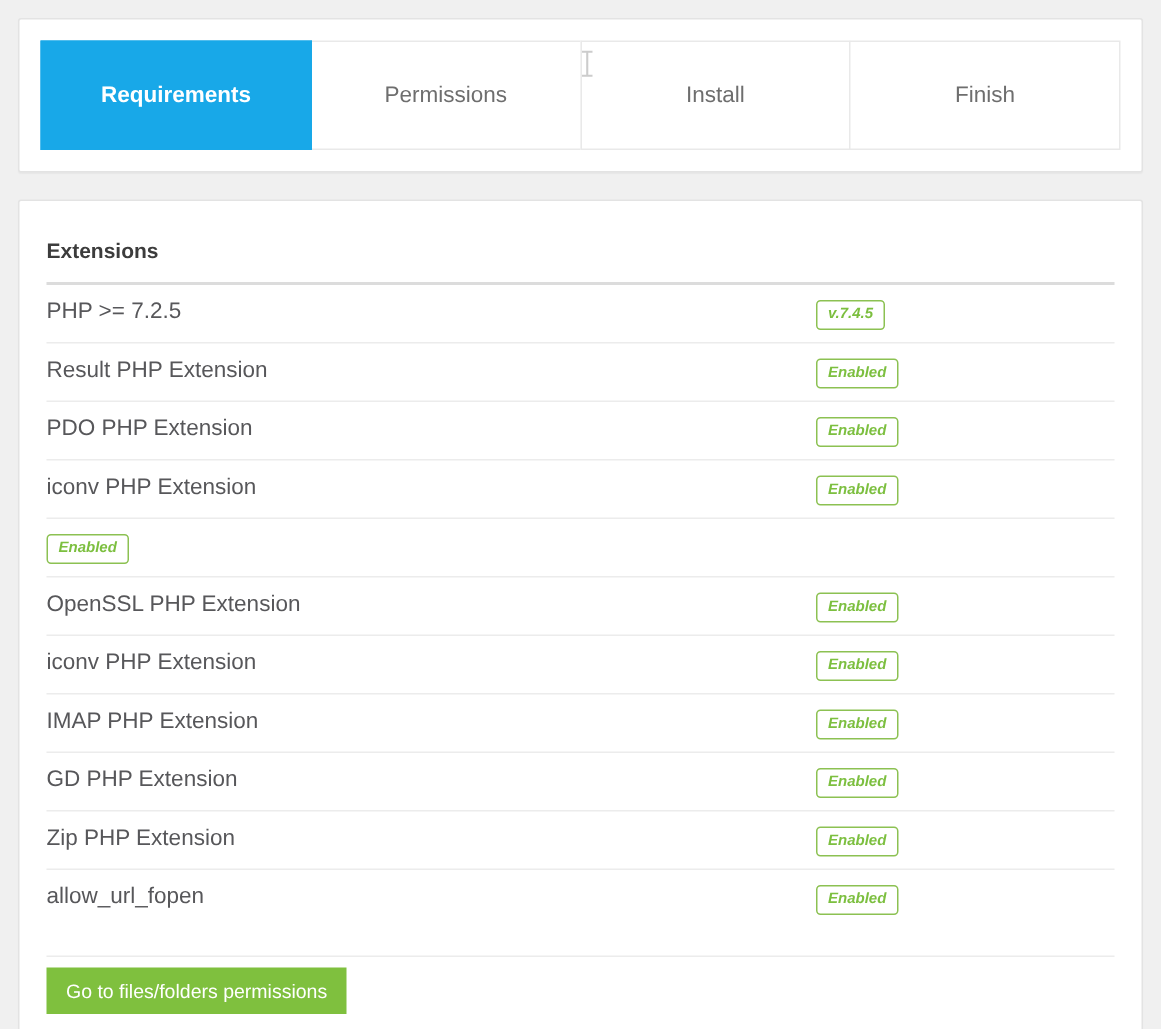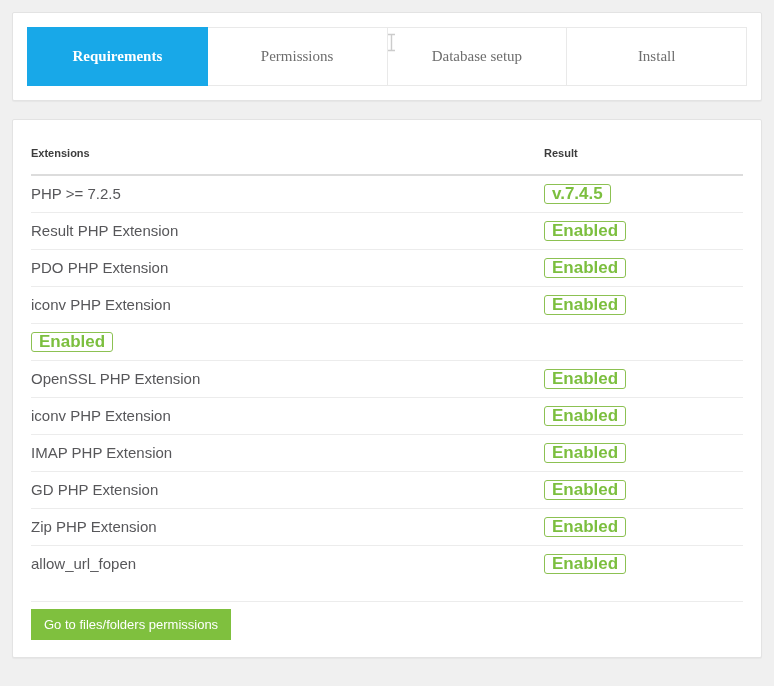--- a/index.html
+++ b/index.html
@@ -19,75 +19,75 @@
     border: 1px solid #e3e3e3;
     border-radius: 2px;
     box-shadow: 0 1px 1px rgba(0,0,0,0.04);
   }
 
   
   .tabs-panel { padding: 14px; margin-bottom: 18px; }
   .tabs { display: flex; }
   .tab {
     flex: 1 1 0;
-    height: 59px;
+    height: 73px;
     display: flex;
     align-items: center;
     justify-content: center;
     font-size: 15px;
     color: #6e6e6e;
     background: #ffffff;
     border: 1px solid #e9e9e9;
     margin-left: -1px;
     cursor: pointer;
     user-select: none;
-    font-family: Liberation Serif, serif;
   }
   .tab:first-child { margin-left: 0; }
   .tab.active {
     background: #18a8e8;
     border-color: #18a8e8;
     color: #ffffff;
     font-weight: bold;
     position: relative;
     z-index: 1;
   }
 
   
   .main-panel { padding: 16px 18px 17px 18px; }
   .thead {
     display: flex;
-    font-size: 11px;
+    font-size: 14px;
     font-weight: bold;
     color: #3c3c3c;
     padding: 7px 0 11px 0;
     border-bottom: 2px solid #dcdcdc;
     line-height: 20px;
   }
   .col-name { width: 513px; }
   .col-result { flex: 1; }
   .trow {
     display: flex;
     padding: 8px 0;
     border-bottom: 1px solid #ececec;
     font-size: 15px;
     color: #57575a;
     line-height: 20px;
   }
   .trow:last-of-type { padding-bottom: 27px; }
   .badge {
     display: inline-block;
-    font-size: 17px;
+    font-size: 10px;
     font-weight: bold;
     color: #7cbf3f;
     border: 1.5px solid #8cc152;
     border-radius: 3px;
     padding: 1px 7px 2px 7px;
     line-height: 15px;
     background: #ffffff;
+    font-style: italic;
   }
   .go-btn {
     margin-top: 7px;
     display: inline-block;
     background: #7fc03e;
     color: #ffffff;
     font-size: 13px;
     font-family: "Liberation Sans", "DejaVu Sans", sans-serif;
     border: none;
     border-radius: 0;
@@ -101,30 +101,29 @@
 </style>
 </head>
 <body>
 
 <div class="wrap">
 
   <div class="panel tabs-panel">
     <div class="tabs">
       <div class="tab active">Requirements</div>
       <div class="tab">Permissions</div>
-      <div class="tab">Database setup</div>
       <div class="tab">Install</div>
+      <div class="tab">Finish</div>
     </div>
   </div>
 
   <div class="panel main-panel">
 
     <div class="thead">
       <div class="col-name">Extensions</div>
-      <div class="col-result">Result</div>
     </div>
 
     <div class="trow">
       <div class="col-name">PHP &gt;= 7.2.5</div>
       <div class="col-result"><span class="badge">v.7.4.5</span></div>
     </div>
     <div class="trow">
       <div class="col-name">Result PHP Extension</div>
       <div class="col-result"><span class="badge">Enabled</span></div>
     </div>

